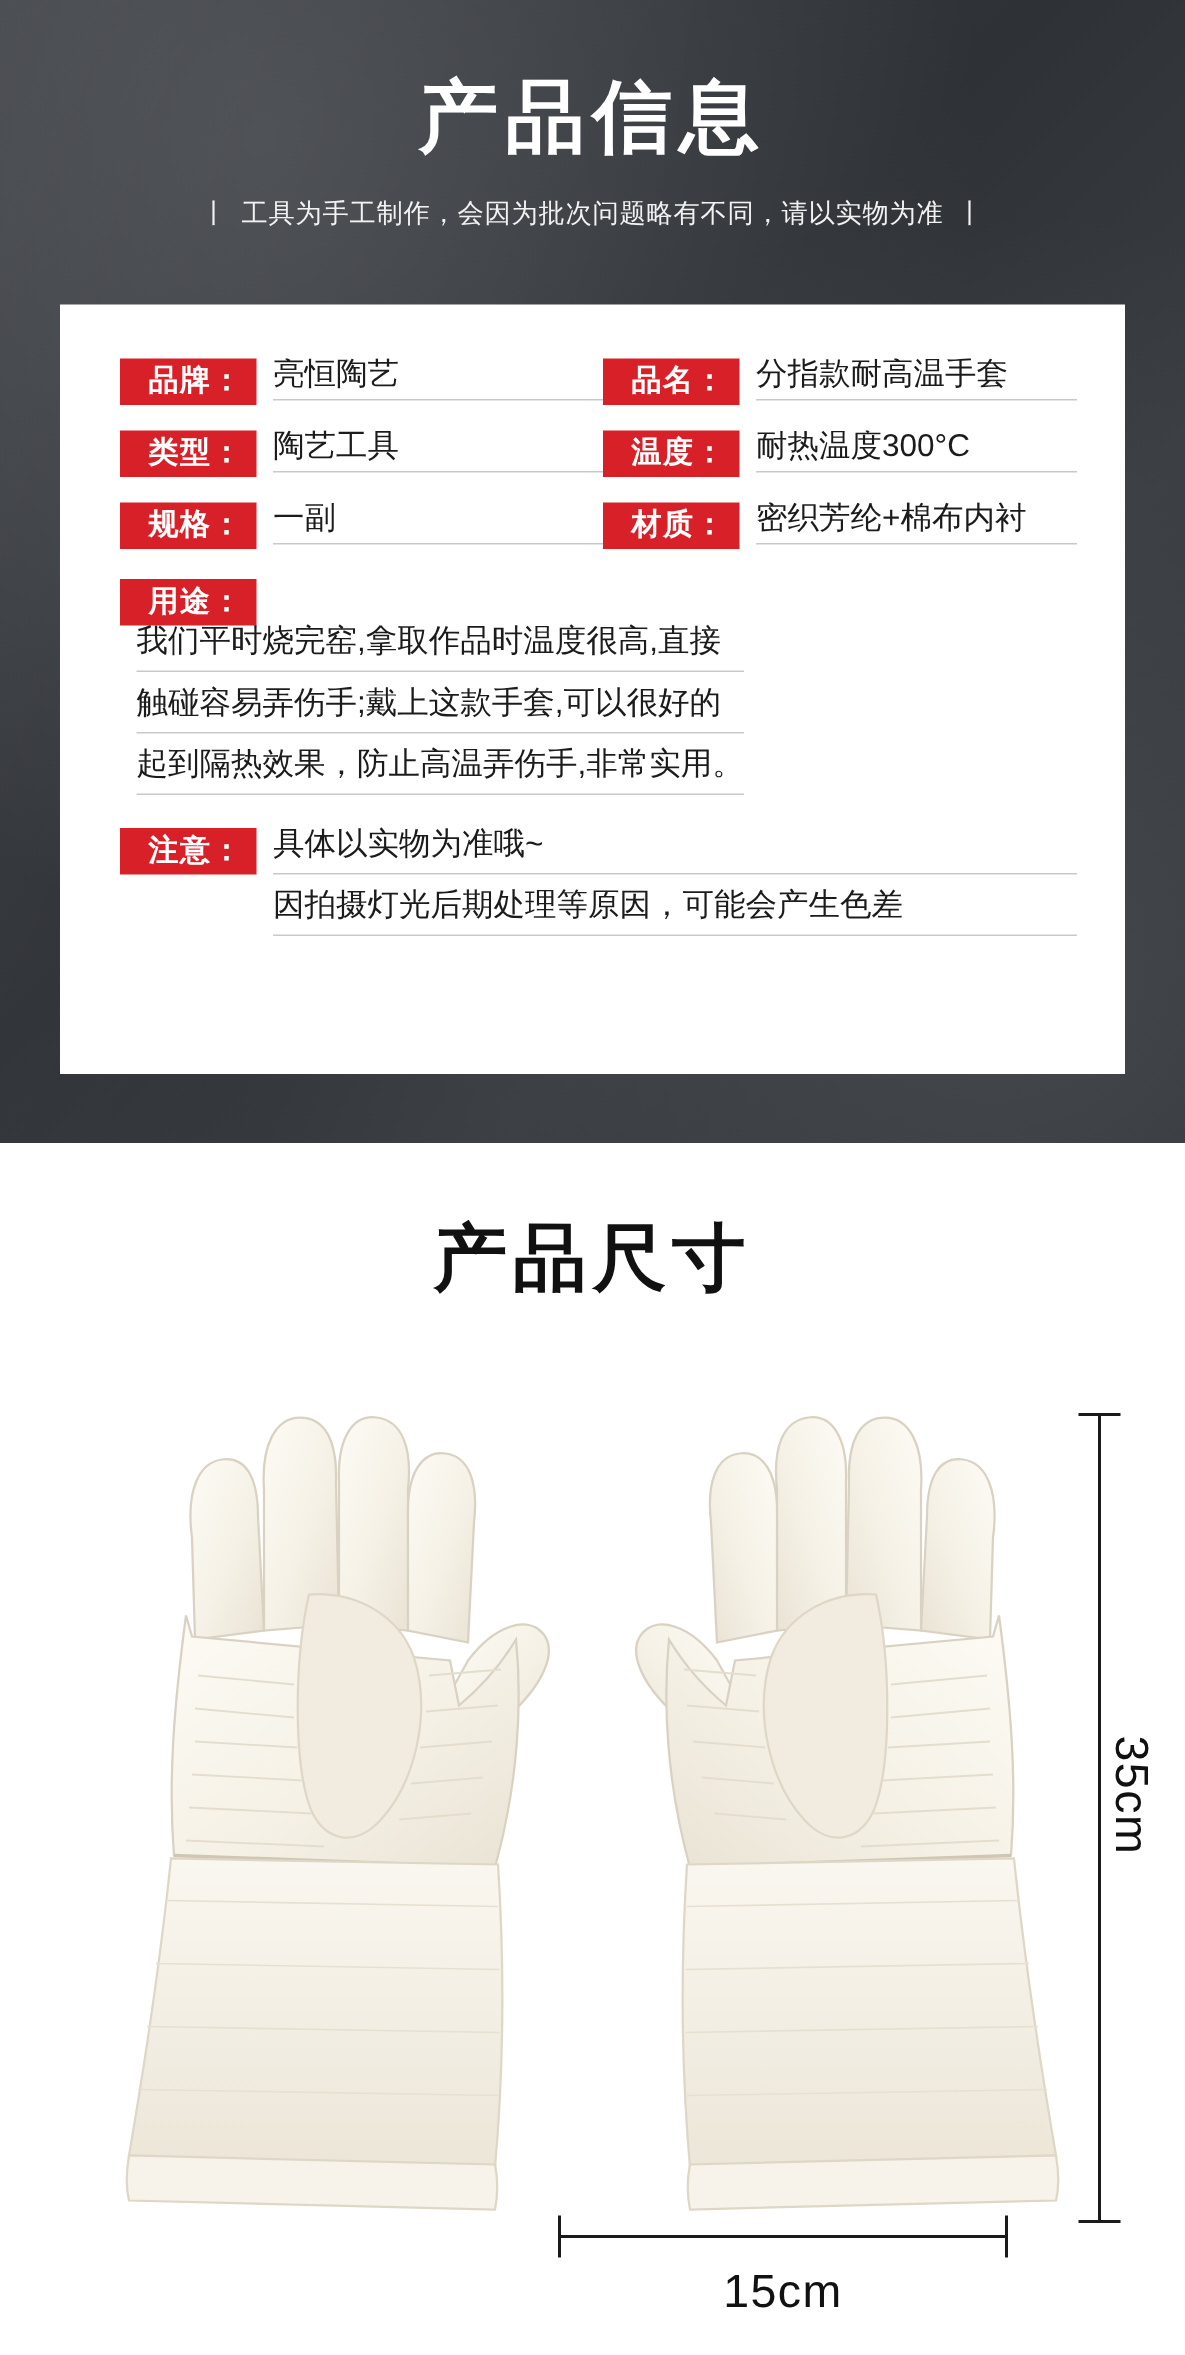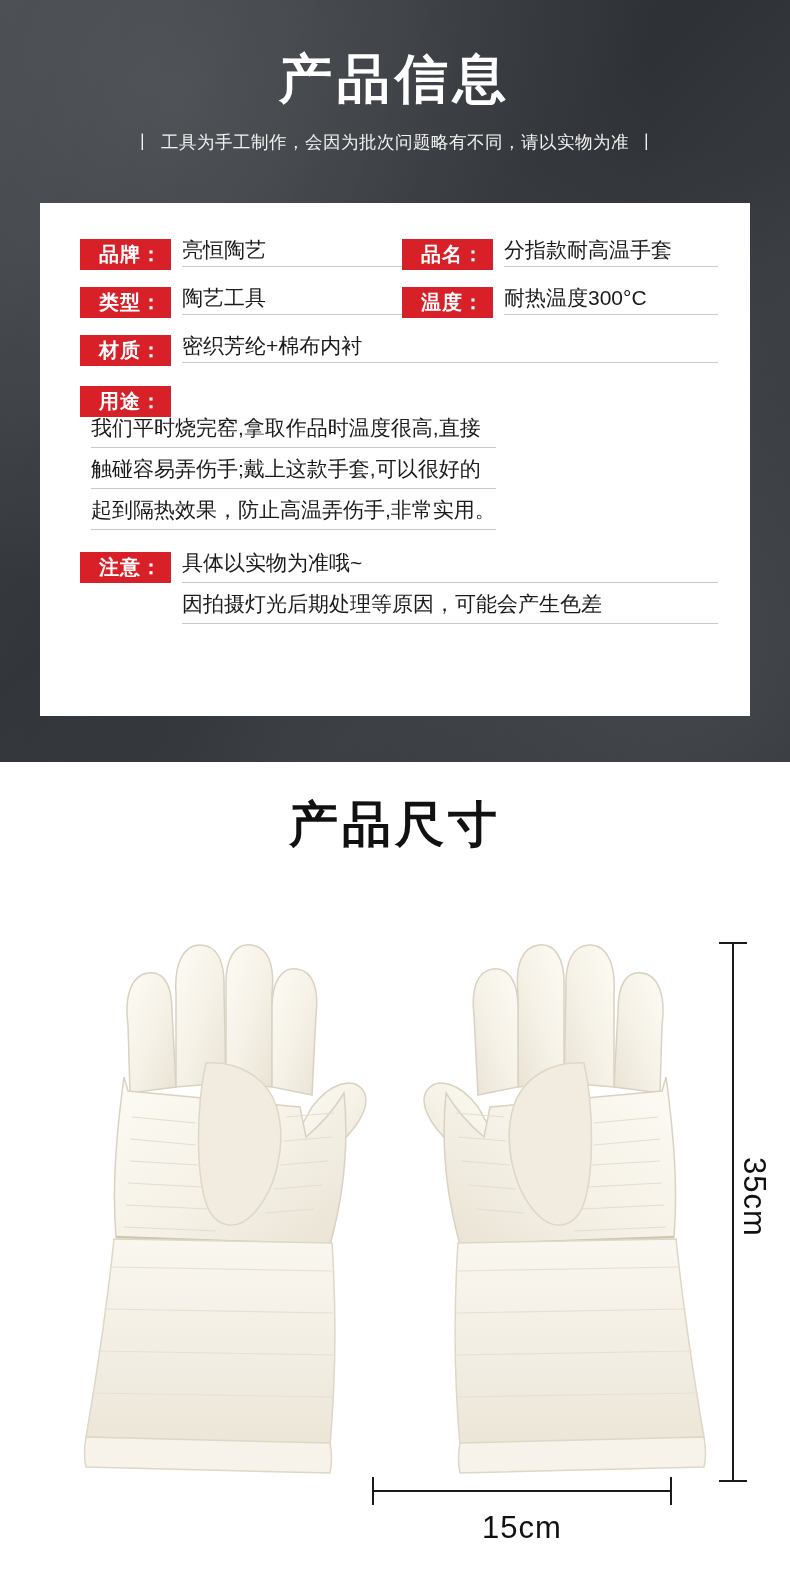--- a/index.html
+++ b/index.html
@@ -139,21 +139,21 @@
 
   
   .dim-section {
     position: relative;
     width: 790px;
     height: 808px;
     background: #ffffff;
   }
   .dim-title {
     text-align: center;
-    padding-top: 30px;
+    padding-top: 44px;
     font-size: 49px;
     font-weight: bold;
     color: #111111;
     letter-spacing: 4px;
     margin: 0;
   }
   .dim-sub {
     margin-top: 20px;
     text-align: center;
     font-size: 17.5px;
@@ -268,20 +268,24 @@
             <span class="tag">类型：</span>
             <span class="val">陶艺工具</span>
           </div>
           <div class="col col-right">
             <span class="tag">温度：</span>
             <span class="val">耐热温度300°C</span>
           </div>
         </div>
 
         <div class="row">
+          <div class="col col-left">
+            <span class="tag">规格：</span>
+            <span class="val">一副</span>
+          </div>
           <div class="col col-right">
             <span class="tag">材质：</span>
             <span class="val">密织芳纶+棉布内衬</span>
           </div>
         </div>
 
         <div class="block-row" style="margin-top:20px;flex-direction:column;">
           <span class="tag">用途：</span>
           <div class="block-body">
             <div class="block-line">我们平时烧完窑,拿取作品时温度很高,直接</div>

